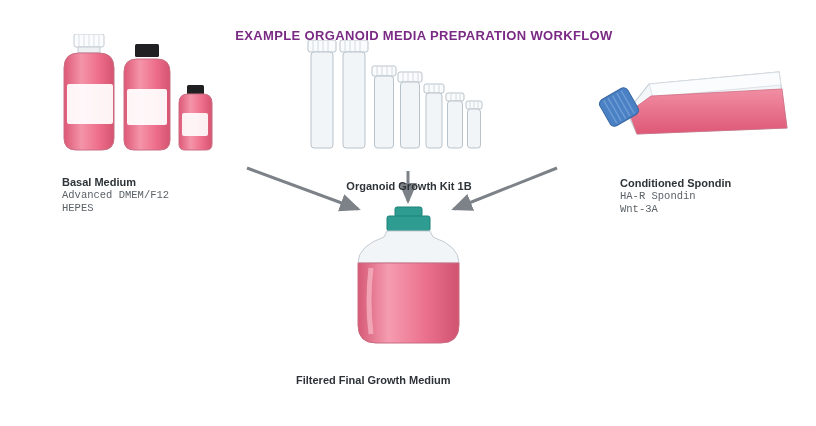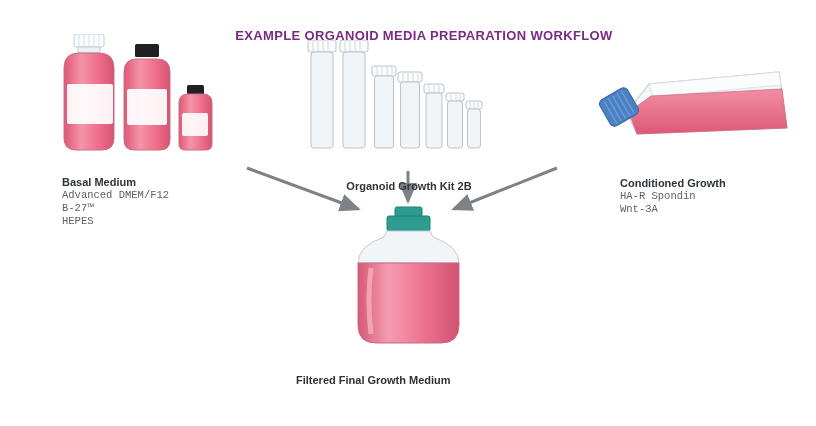--- a/index.html
+++ b/index.html
@@ -133,30 +133,29 @@
       </marker>
     </defs>
     <line x1="247" y1="168" x2="358" y2="209" stroke="#7c8287" stroke-width="3" marker-end="url(#ah)"></line>
     <line x1="408" y1="171" x2="408" y2="201" stroke="#7c8287" stroke-width="3" marker-end="url(#ah)"></line>
     <line x1="557" y1="168" x2="454" y2="209" stroke="#7c8287" stroke-width="3" marker-end="url(#ah)"></line>
   </svg>
 
   <div class="block blk-basal">
     <div class="heading">Basal Medium</div>
     <div class="line">Advanced DMEM/F12</div>
-    <div class="line">B-27™</div>
     <div class="line">HEPES</div>
   </div>
 
   <div class="block blk-kit">
-    <div class="heading">Organoid Growth Kit 2B</div>
+    <div class="heading">Organoid Growth Kit 1B</div>
   </div>
 
   <div class="block blk-cond">
-    <div class="heading">Conditioned Growth</div>
+    <div class="heading">Conditioned Spondin</div>
     <div class="line">HA-R Spondin</div>
     <div class="line">Wnt-3A</div>
   </div>
 
   <div class="block blk-final">
     <div class="heading">Filtered Final Growth Medium</div>
   </div>
 
 
 </div>

